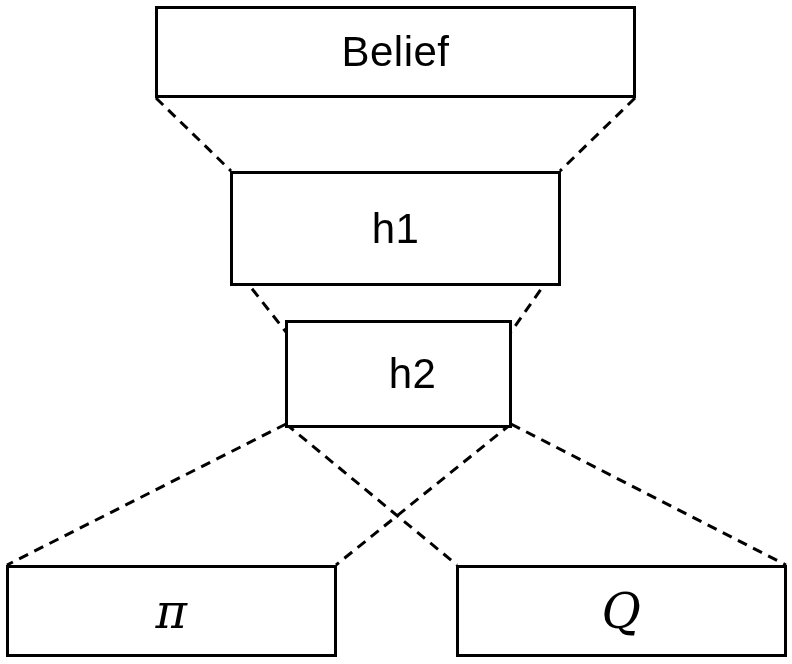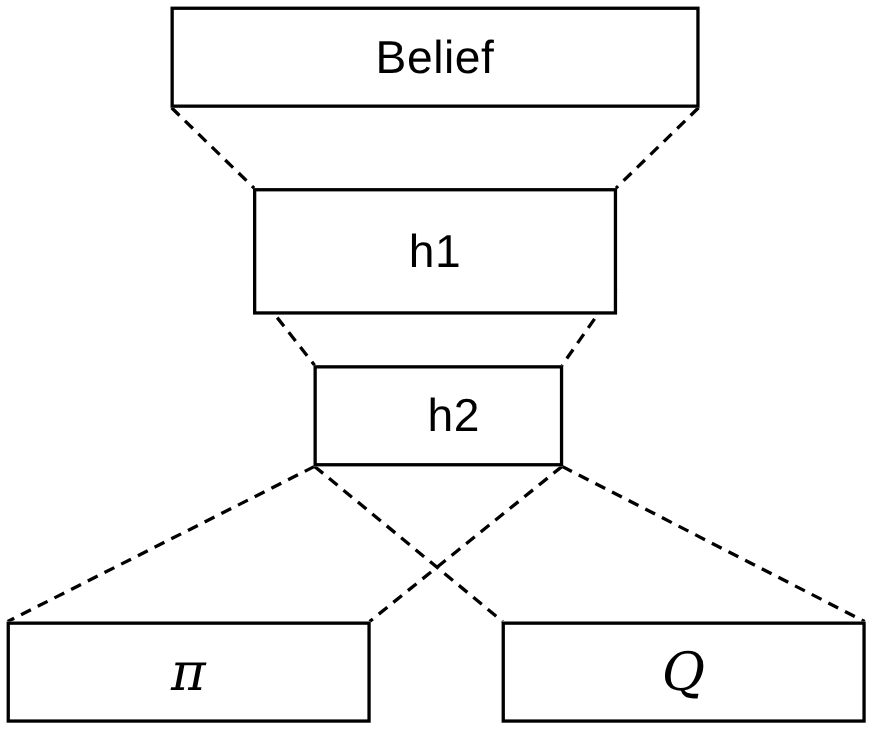--- a/index.html
+++ b/index.html
@@ -44,21 +44,21 @@
     letter-spacing: 0.5px;
   }
   .math-label {
     font-family: "DejaVu Serif", serif;
     font-style: italic;
     font-size: 48px;
     line-height: 1;
   }
   .node-belief { left: 155px; top: 6px;   width: 481px; height: 92px; }
   .node-h1     { left: 230px; top: 171px; width: 331px; height: 115px; }
-  .node-h2     { left: 285px; top: 332px; width: 227px; height: 92px; padding-left: 28px; }
+  .node-h2     { left: 285px; top: 320px; width: 227px; height: 108px; padding-left: 28px; }
   .node-pi     { left: 6px;   top: 565px; width: 331px; height: 92px; }
   .node-q      { left: 456px; top: 565px; width: 331px; height: 92px; }
 </style>
 </head>
 <body>
 
 <div class="canvas">
 
   <svg class="edges-layer" viewBox="0 0 792 664" xmlns="http://www.w3.org/2000/svg" aria-hidden="true">
 

